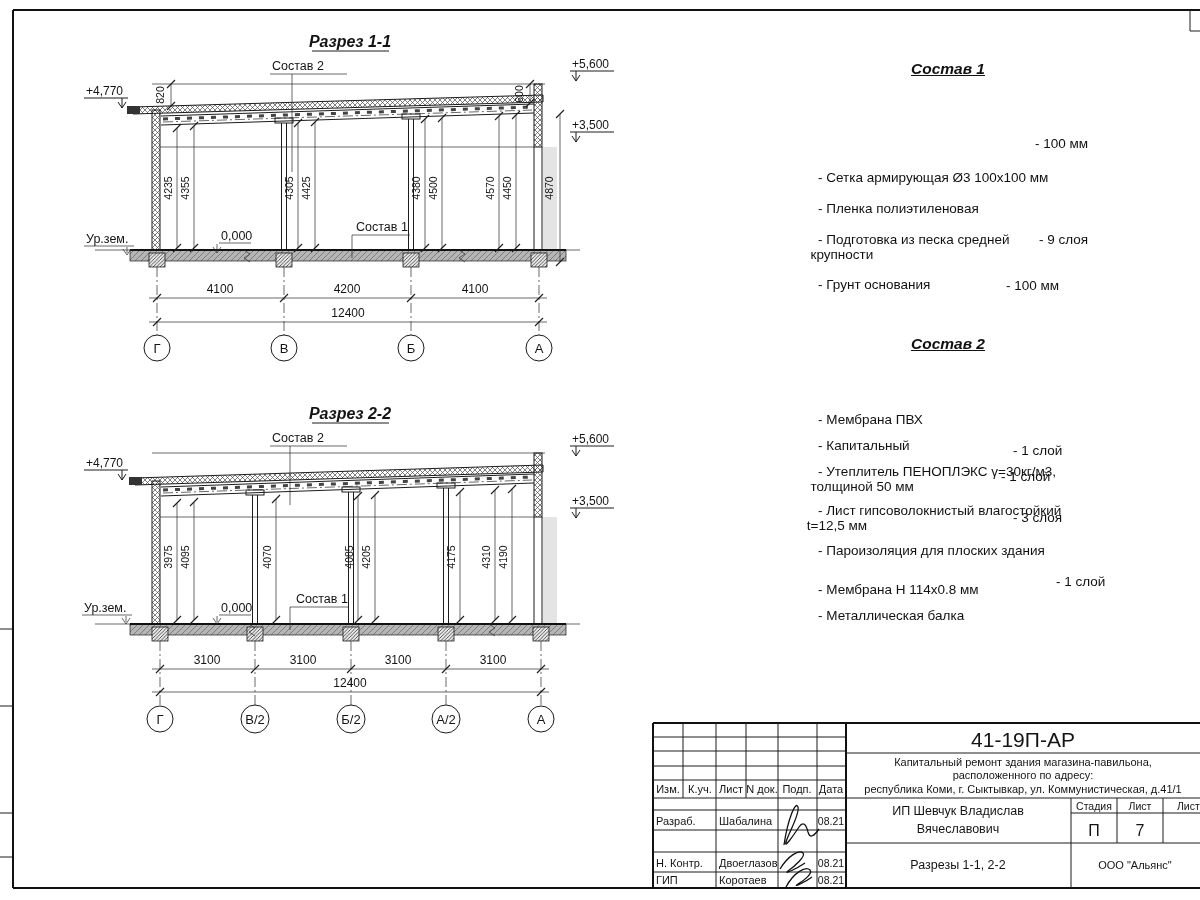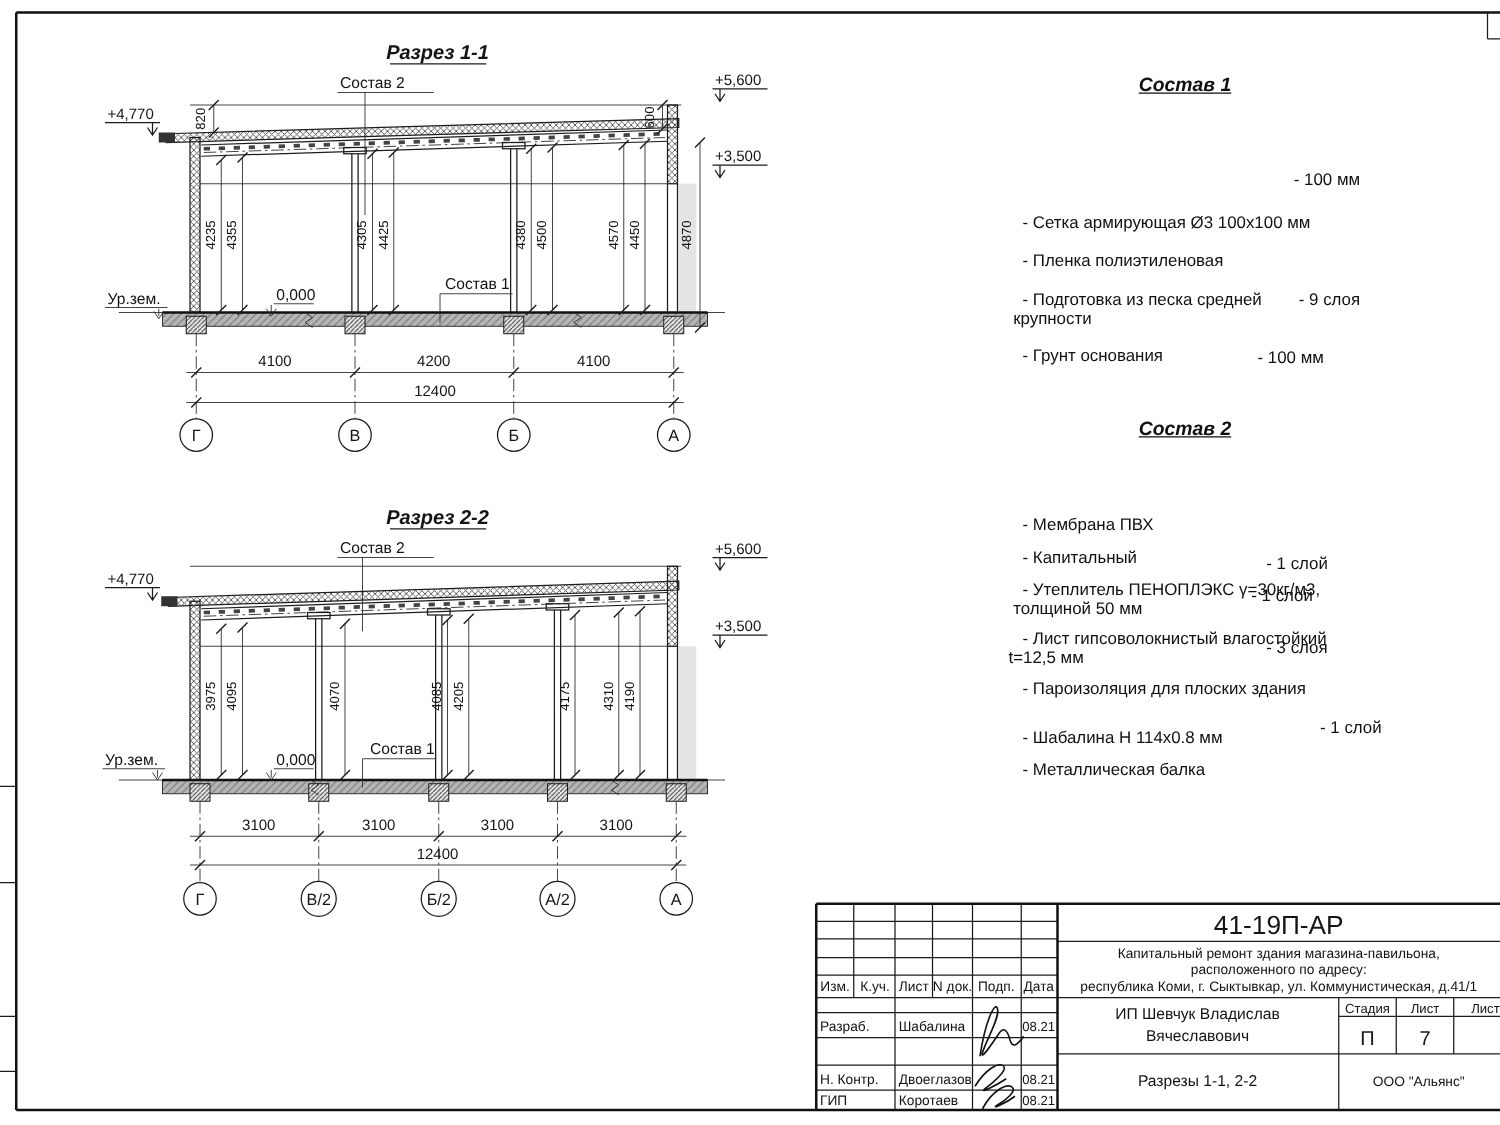--- a/index.html
+++ b/index.html
@@ -402,18 +402,18 @@
   </div>
   <div class="mat-row" style="top:487px">
     <span>- Лист гипсоволокнистый влагостойкий
  t=12,5 мм</span>
   </div>
   <div class="mat-row" style="top:527px">
     <span>- Пароизоляция для плоских здания</span>
     <span class="mat-val" style="left:253px">- 1 слой</span>
   </div>
   <div class="mat-row" style="top:566px">
-    <span>- Шабалина Н 114х0.8 мм</span>
+    <span>- Мембрана Н 114х0.8 мм</span>
   </div>
   <div class="mat-row" style="top:592px">
     <span>- Металлическая балка</span>
   </div>
 </div>
 
 </body></html>

